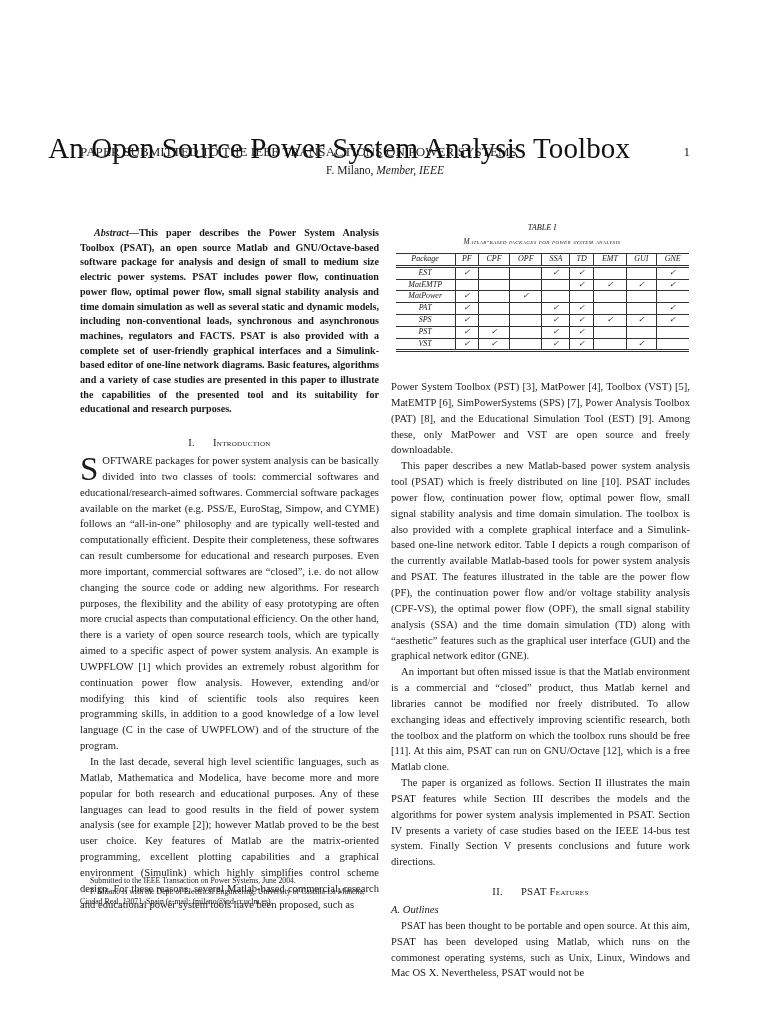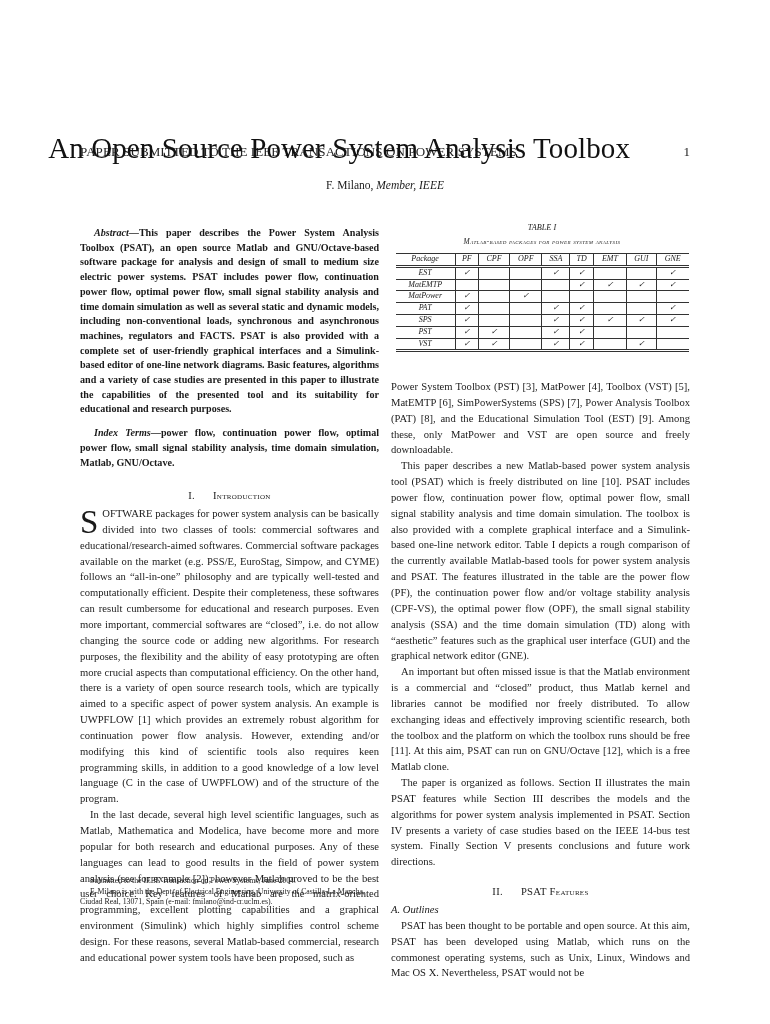--- a/index.html
+++ b/index.html
@@ -3,21 +3,21 @@
 <meta charset="utf-8">
 <style>
   html, body { margin: 0; padding: 0; background: #ffffff; }
   body { width: 770px; height: 1024px; position: relative; overflow: hidden;
          font-family: "Liberation Serif", "DejaVu Serif", serif; color: #1a1a1a; }
   .running-head { position: absolute; left: 80px; top: 104px; width: 610px;
          font-size: 13px; letter-spacing: 0.1px; color: #222; margin-top: 40px; }
   .running-head .pnum { position: absolute; right: 0; top: 0; }
   .title { position: absolute; left: 0; width: 630px; top: 132px; text-align: right;
          font-size: 29px; color: #111; letter-spacing: 0.1px; }
-  .author { position: absolute; left: 0; width: 770px; top: 179px; text-align: center;
+  .author { position: absolute; left: 0; width: 770px; top: 164px; text-align: center;
          font-size: 11.5px; }
   .author i { font-style: italic; }
   .col { position: absolute; font-size: 10.6px; line-height: 15.85px; text-align: justify; }
   .col-left { left: 80px; top: 226px; width: 299px; }
   .col-right { left: 391px; top: 379px; width: 299px; }
   .abstract { font-weight: bold; font-size: 10.1px; line-height: 14.7px; text-indent: 14px; margin: 0; }
   .abstract .lbl { font-style: italic; font-weight: bold; }
   .index-terms { font-weight: bold; font-size: 10.1px; line-height: 14.7px; text-indent: 14px; margin: 9px 0 0 0; }
   .index-terms .lbl { font-style: italic; }
   .section-head { text-align: center; font-size: 10.6px; margin: 18px 0 2px 0; letter-spacing: 0.3px; }
@@ -51,23 +51,20 @@
 
 <div class="title">An Open Source Power System Analysis Toolbox</div>
 
 <div class="author">
   <span>F. Milano, </span><i>Member, IEEE</i>
 </div>
 
 <div class="col col-left">
   <p class="abstract">
     <span class="lbl">Abstract</span><span>—</span><span>This paper describes the Power System Analysis Toolbox (PSAT), an open source Matlab and GNU/Octave-based software package for analysis and design of small to medium size electric power systems. PSAT includes power flow, continuation power flow, optimal power flow, small signal stability analysis and time domain simulation as well as several static and dynamic models, including non-conventional loads, synchronous and asynchronous machines, regulators and FACTS. PSAT is also provided with a complete set of user-friendly graphical interfaces and a Simulink-based editor of one-line network diagrams. Basic features, algorithms and a variety of case studies are presented in this paper to illustrate the capabilities of the presented tool and its suitability for educational and research purposes.</span>
-  </p>
-  <p class="index-terms">
-    <span class="lbl">Index Terms</span><span>—</span><span>power flow, continuation power flow, optimal power flow, small signal stability analysis, time domain simulation, Matlab, GNU/Octave.</span>
   </p>
 
   <div class="section-head">
     <span>I. </span><span class="sc">Introduction</span>
   </div>
 
   <p class="body first">
     <span class="dropcap">S</span><span>OFTWARE</span><span> packages for power system analysis can be basically divided into two classes of tools: commercial softwares and educational/research-aimed softwares. Commercial software packages available on the market (e.g. PSS/E, EuroStag, Simpow, and CYME) follows an “all-in-one” philosophy and are typically well-tested and computationally efficient. Despite their completeness, these softwares can result cumbersome for educational and research purposes. Even more important, commercial softwares are “closed”, i.e. do not allow changing the source code or adding new algorithms. For research purposes, the flexibility and the ability of easy prototyping are often more crucial aspects than computational efficiency. On the other hand, there is a variety of open source research tools, which are typically aimed to a specific aspect of power system analysis. An example is UWPFLOW [1] which provides an extremely robust algorithm for continuation power flow analysis. However, extending and/or modifying this kind of scientific tools also requires keen programming skills, in addition to a good knowledge of a low level language (C in the case of UWPFLOW) and of the structure of the program.</span>
   </p>
   <p class="body">In the last decade, several high level scientific languages, such as Matlab, Mathematica and Modelica, have become more and more popular for both research and educational purposes. Any of these languages can lead to good results in the field of power system analysis (see for example [2]); however Matlab proved to be the best user choice. Key features of Matlab are the matrix-oriented programming, excellent plotting capabilities and a graphical environment (Simulink) which highly simplifies control scheme design. For these reasons, several Matlab-based commercial, research and educational power system tools have been proposed, such as</p>

